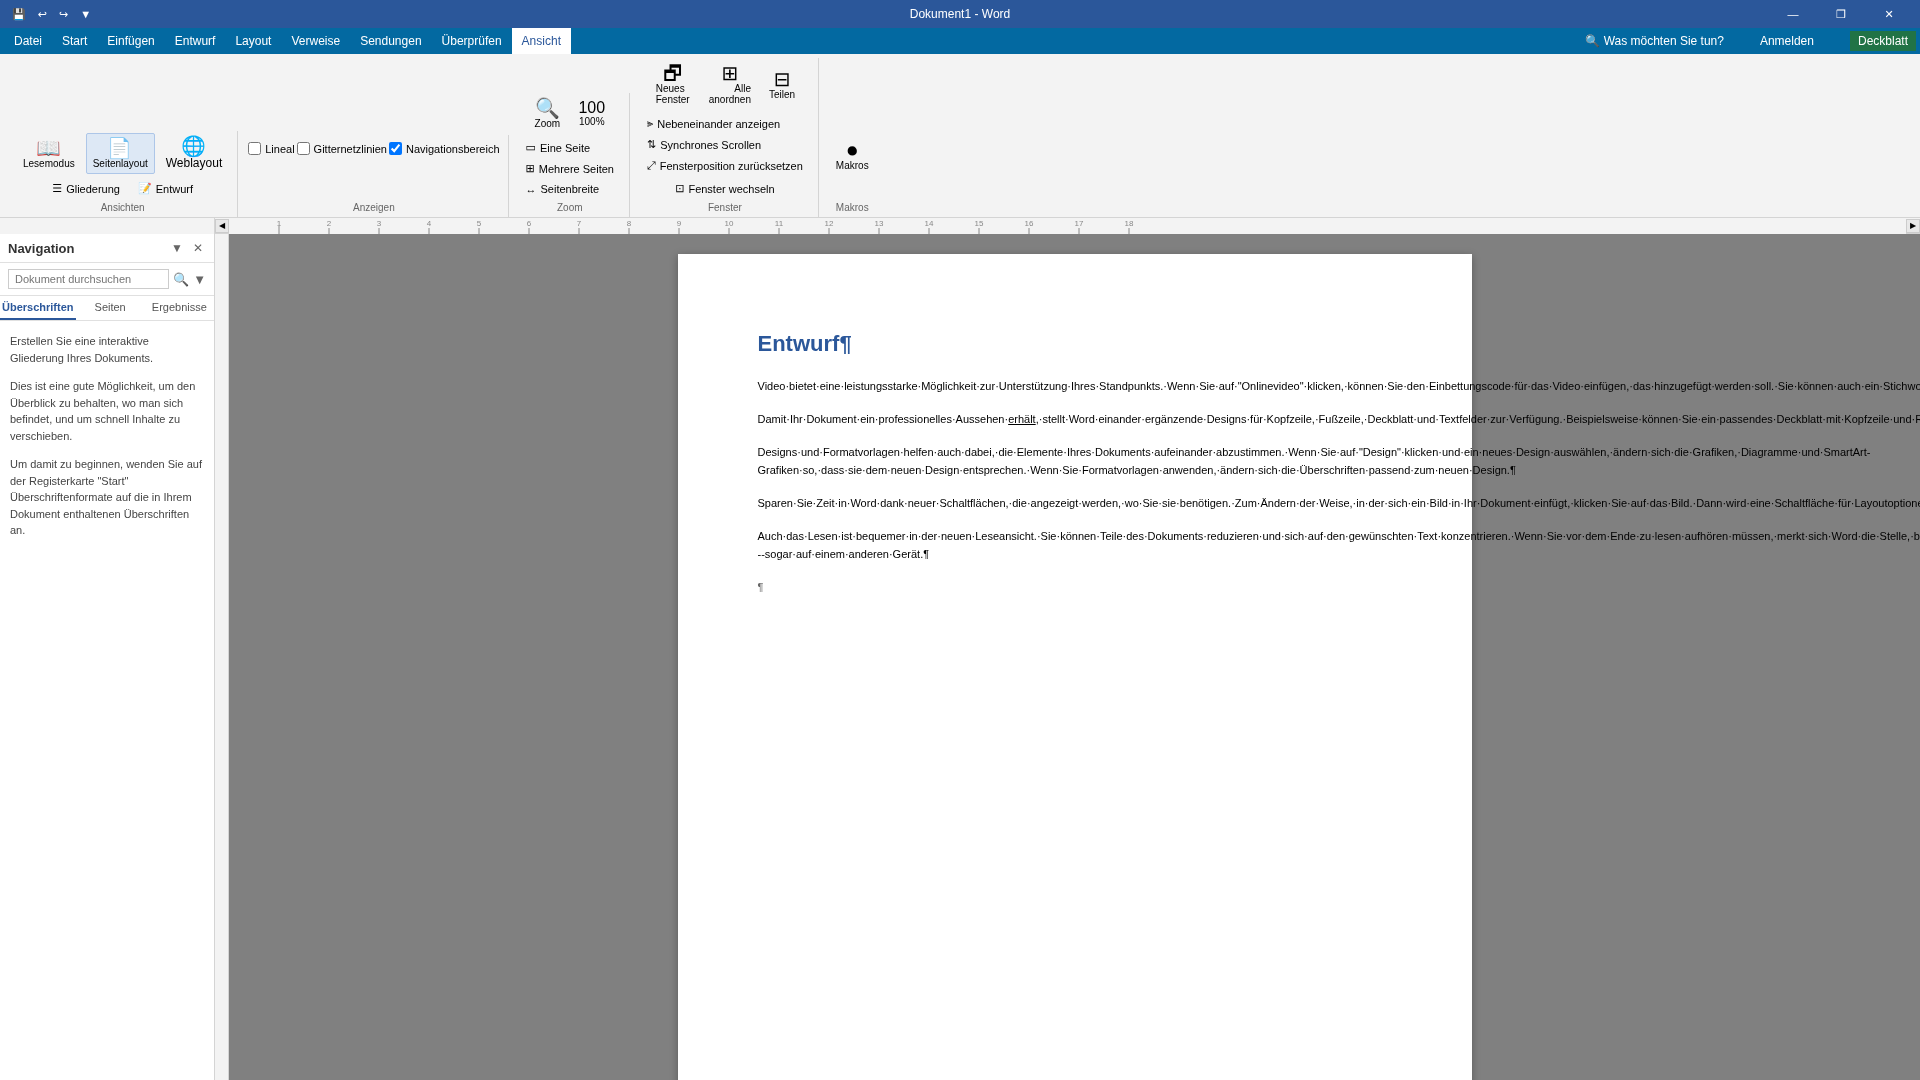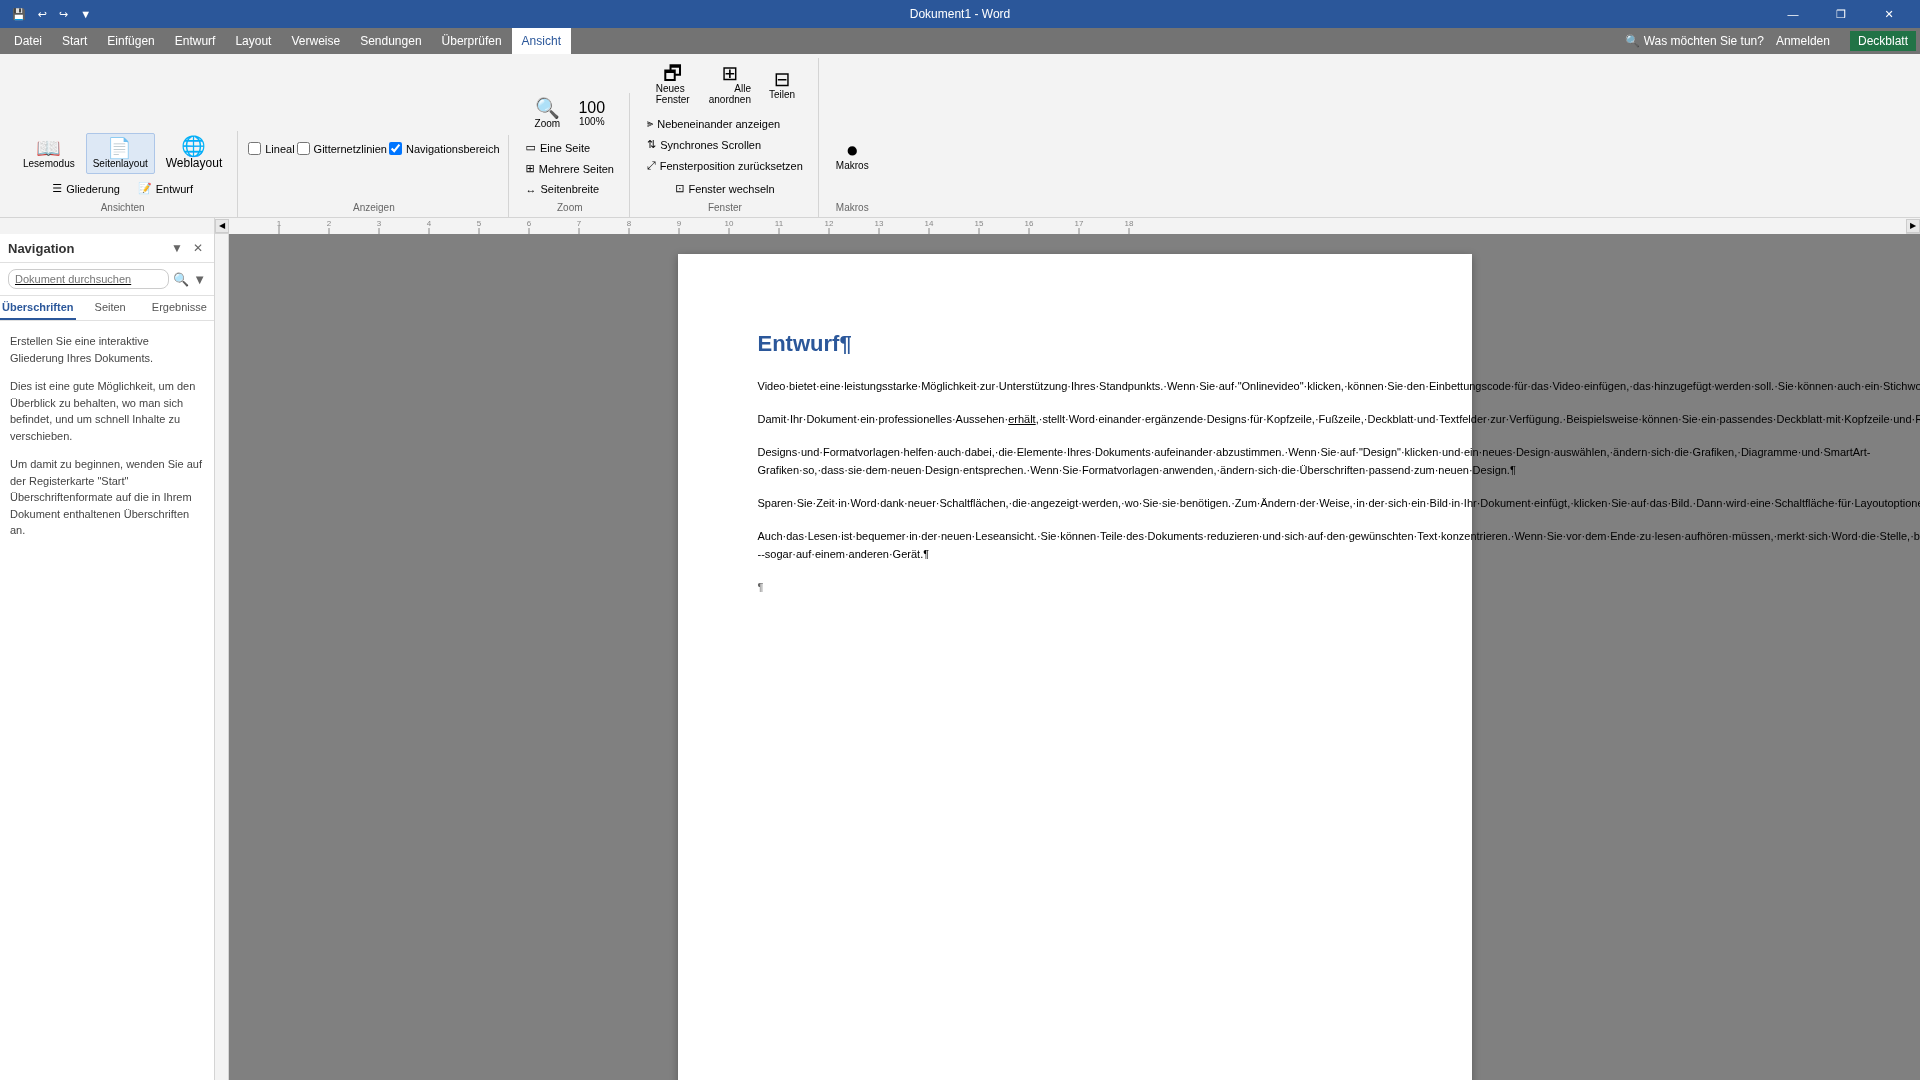--- a/index.html
+++ b/index.html
@@ -17,38 +17,38 @@
     }
     .title-bar-left { display: flex; align-items: center; gap: 4px; }
     .title-bar-title { flex: 1; text-align: center; font-size: 12px; color: white; position: absolute; left: 50%; transform: translateX(-50%); }
     .title-bar-controls { display: flex; align-items: center; gap: 2px; }
     .title-bar-btn { width: 46px; height: 28px; display: flex; align-items: center; justify-content: center; cursor: pointer; font-size: 11px; color: white; }
     .quick-access { display: flex; align-items: center; gap: 4px; }
     .quick-btn { background: none; border: none; color: white; cursor: pointer; padding: 2px 4px; font-size: 11px; }
 
     
     .menu-bar {
-      background: #737373;
+      background: #0369a1;
       height: 26px;
       display: flex;
       align-items: center;
       padding: 0 4px;
       gap: 0;
     }
     .menu-item {
       padding: 4px 10px;
       color: white;
       cursor: pointer;
       font-size: 12px;
       height: 26px;
       display: flex;
       align-items: center;
     }
     .menu-item.active { background: white; color: #2b579a; }
-    .menu-right { margin-left: auto; display: flex; align-items: center; gap: 8px; color: white; font-size: 12px; }
+    .menu-right { margin-left: auto; display: flex; align-items: center; gap: 24px; color: white; font-size: 12px; }
 
     
     .ribbon {
       background: #f3f3f3;
       border-bottom: 1px solid #d4d4d4;
       padding: 4px 8px 0 8px;
       display: flex;
       align-items: flex-end;
       gap: 2px;
       min-height: 92px;
@@ -140,22 +140,21 @@
       display: flex;
       align-items: center;
       gap: 4px;
     }
     .nav-search input {
       flex: 1;
       border: 1px solid #ccc;
       padding: 3px 6px;
       font-size: 11px;
       outline: none;
-      border-radius: 8px;
-      text-decoration: underline;
+      border-radius: 0;
     }
     .nav-search-btn { background: none; border: none; cursor: pointer; color: #666; font-size: 13px; }
     .nav-tabs {
       display: flex;
       border-bottom: 1px solid #e0e0e0;
     }
     .nav-tab {
       flex: 1;
       text-align: center;
       padding: 5px 2px;
@@ -252,21 +251,21 @@
   <div class="menu-item">Start</div>
   <div class="menu-item">Einfügen</div>
   <div class="menu-item">Entwurf</div>
   <div class="menu-item">Layout</div>
   <div class="menu-item">Verweise</div>
   <div class="menu-item">Sendungen</div>
   <div class="menu-item">Überprüfen</div>
   <div class="menu-item active">Ansicht</div>
   <div class="menu-right">
     <span style="font-size:12px; color:white; cursor:pointer;">🔍 <span>Was möchten Sie tun?</span></span>
-    <span style="font-size:12px; color:white; cursor:pointer; margin-left:4px;">Anmelden</span>
+    <span style="font-size:12px; color:white; cursor:pointer; margin-left:12px;">Anmelden</span>
     <span style="font-size:12px; color:white; cursor:pointer; margin-left:12px; background:#217346; padding:3px 8px;">Deckblatt</span>
   </div>
 </div>
 
 <div class="ribbon">
 
   <div class="ribbon-group">
     <div class="ribbon-row">
       <div class="ribbon-btn">
         <span class="ribbon-btn-icon">📖</span>

